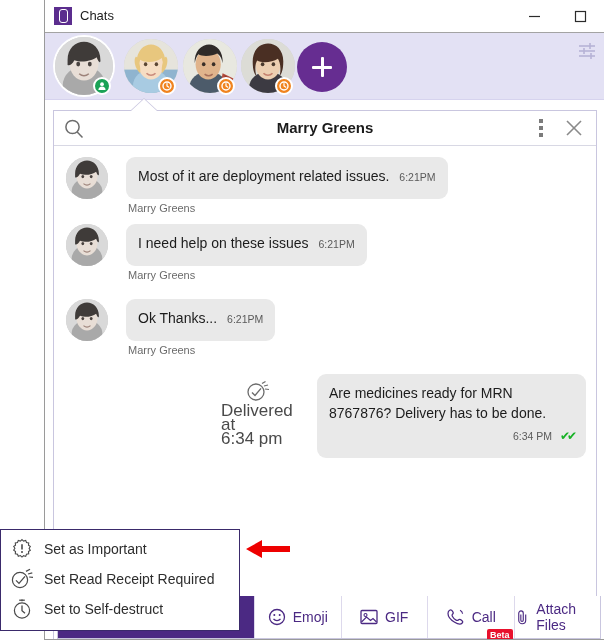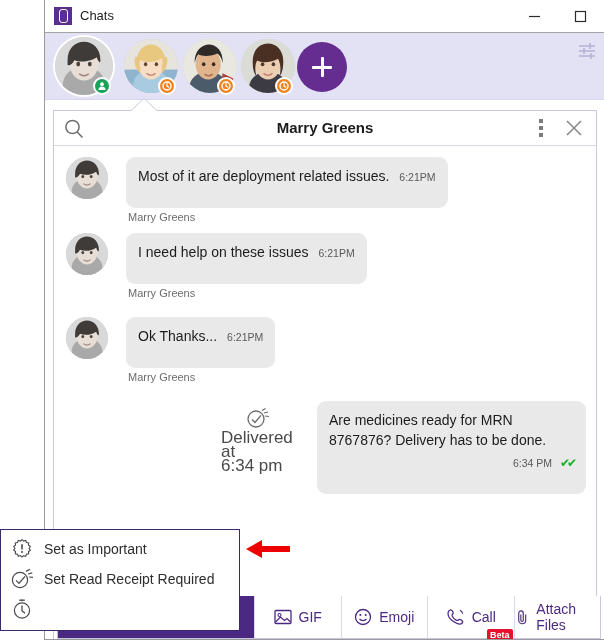--- a/index.html
+++ b/index.html
@@ -202,21 +202,21 @@
     width: 42px; height: 42px;
     border-radius: 50%;
     overflow: hidden;
     background: #cccccc;
   }
   .msg-body-in { margin-left: 62px; }
   .bubble {
     display: inline-block;
     background: #e9e9e9;
     border-radius: 9px;
-    padding: 9px 12px 21px 12px;
+    padding: 9px 12px 12px 12px;
     font-size: 14px;
     color: #1c1c1c;
     line-height: 20px;
     max-width: 330px;
     position: relative;
   }
   .bubble .time {
     font-size: 10.5px;
     color: #5a5a5a;
     margin-left: 10px;
@@ -561,35 +561,35 @@
         <path d="M13.6 0.6l1 2.1 2.3.3-1.7 1.6.4 2.3-2-1.1-2 1.1.4-2.3L10.3 3l2.3-.3z" fill="#4b2983" stroke="#ffffff" stroke-width="1.1"></path>
       </svg>
       <span>Special Message</span>
       <svg width="14" height="9" viewBox="0 0 14 9">
         <path d="M1 7l6-5.4L13 7" fill="none" stroke="#ffffff" stroke-width="1.4"></path>
       </svg>
     </div>
 
     <div class="tool-btn">
       <svg width="18" height="18" viewBox="0 0 18 18">
-        <rect x="1" y="2.5" width="16" height="13" rx="1" fill="none" stroke="#4b2983" stroke-width="1.3"></rect>
-        <circle cx="5.5" cy="7" r="1.5" fill="none" stroke="#4b2983" stroke-width="1.1"></circle>
-        <path d="M1.5 14l5-5 4 3.5 2.5-2 3.5 3.5" fill="none" stroke="#4b2983" stroke-width="1.2"></path>
-      </svg>
-      <span>GIF</span>
-    </div>
-
-    <div class="tool-btn">
-      <svg width="18" height="18" viewBox="0 0 18 18">
         <circle cx="9" cy="9" r="7.5" fill="none" stroke="#4b2983" stroke-width="1.3"></circle>
         <circle cx="6.3" cy="7" r="1" fill="#4b2983"></circle>
         <circle cx="11.7" cy="7" r="1" fill="#4b2983"></circle>
         <path d="M5.5 10.8c1.8 2.3 5.2 2.3 7 0" fill="none" stroke="#4b2983" stroke-width="1.3"></path>
       </svg>
       <span>Emoji</span>
+    </div>
+
+    <div class="tool-btn">
+      <svg width="18" height="18" viewBox="0 0 18 18">
+        <rect x="1" y="2.5" width="16" height="13" rx="1" fill="none" stroke="#4b2983" stroke-width="1.3"></rect>
+        <circle cx="5.5" cy="7" r="1.5" fill="none" stroke="#4b2983" stroke-width="1.1"></circle>
+        <path d="M1.5 14l5-5 4 3.5 2.5-2 3.5 3.5" fill="none" stroke="#4b2983" stroke-width="1.2"></path>
+      </svg>
+      <span>GIF</span>
     </div>
 
     <div class="tool-btn">
       <svg width="19" height="18" viewBox="0 0 19 18">
         <path d="M3.6 2.3c1.6-1.3 2.6.4 3.4 1.8.5.9.2 1.5-.5 2.1-.6.6-.6 1.2 0 2.3.8 1.6 2 2.8 3.6 3.6 1 .5 1.6.5 2.2-.1.7-.7 1.3-1 2.2-.4 1.4.9 3 1.9 1.7 3.4-1.6 1.8-4.6 1-7.5-.8C5.2 12.1 2 8.3 2 5.4c0-1.3.6-2.4 1.6-3.1z" fill="none" stroke="#4b2983" stroke-width="1.25"></path>
         <path d="M14 2.2c1.5.7 2.4 2 2.6 3.6" fill="none" stroke="#4b2983" stroke-width="1.1"></path>
       </svg>
       <span>Call</span>
       <span class="beta-badge">Beta</span>
     </div>
@@ -631,20 +631,21 @@
 
   <div class="menu-item">
     <span class="menu-icon">
       <svg width="22" height="22" viewBox="0 0 22 22">
         <circle cx="11" cy="12.5" r="7.6" fill="none" stroke="#4a4a4a" stroke-width="1.2"></circle>
         <line x1="11" y1="1.6" x2="11" y2="3.3" stroke="#4a4a4a" stroke-width="1.3"></line>
         <line x1="8.2" y1="2.2" x2="13.8" y2="2.2" stroke="#4a4a4a" stroke-width="1.3"></line>
         <path d="M11 7.6v5.1l3 2.6" fill="none" stroke="#4a4a4a" stroke-width="1.3"></path>
       </svg>
     </span>
+    <span>Set to Self-destruct</span>
   </div>
 </div>
 
 <div id="red-arrow">
   <svg width="44" height="22" viewBox="0 0 44 22">
     <path d="M0 11L16 2v6h28v6H16v6z" fill="#ee0000"></path>
   </svg>
 </div>
 
 </body></html>

